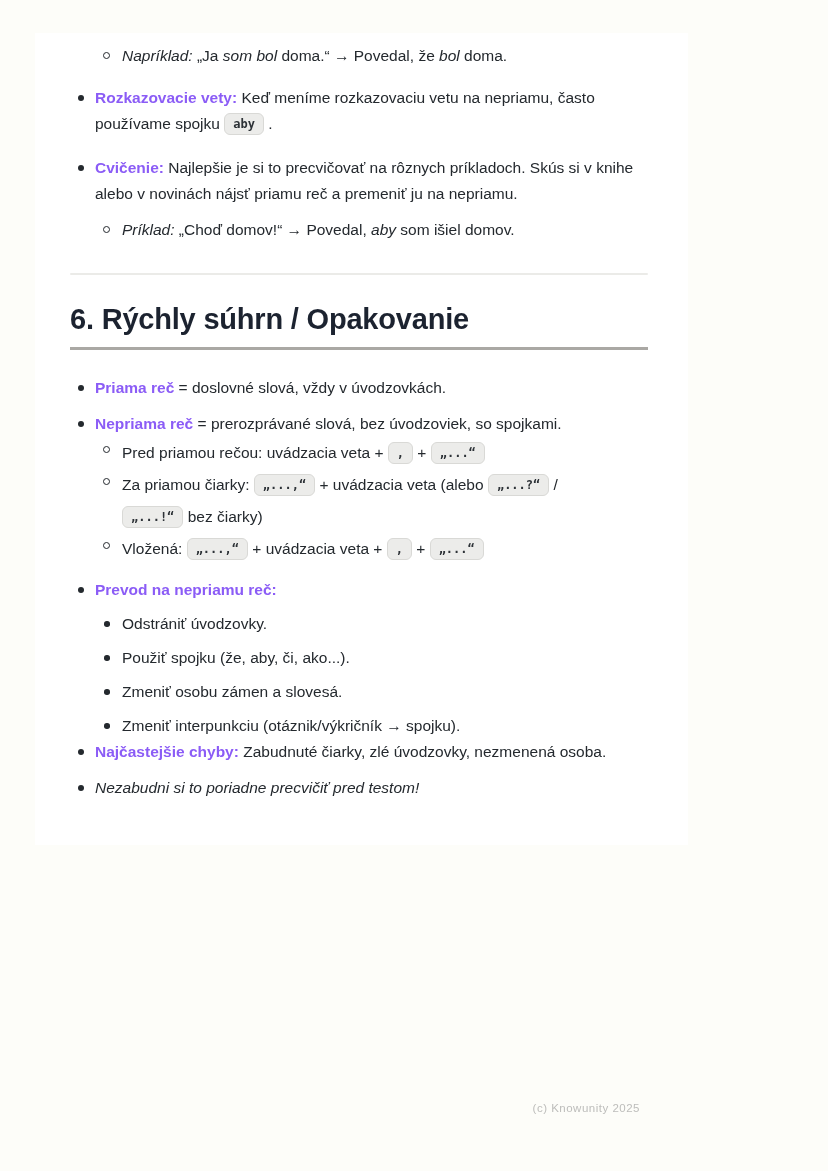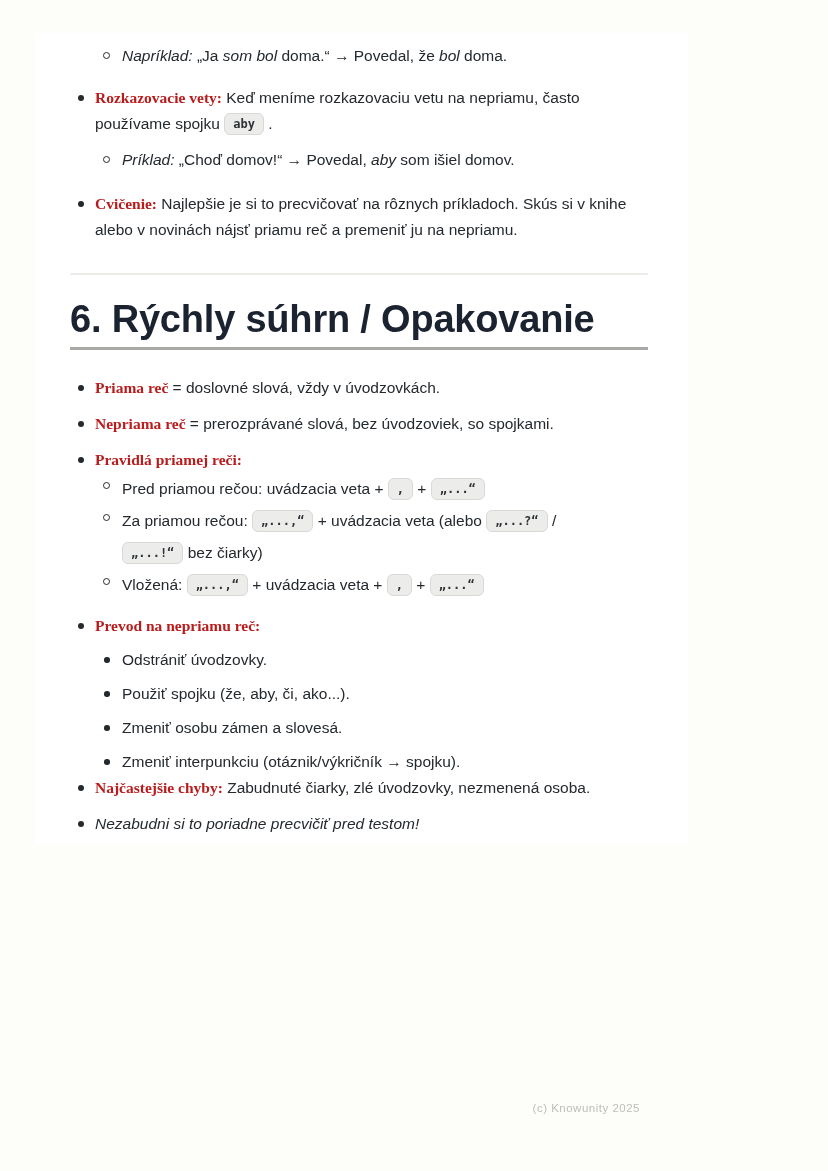--- a/index.html
+++ b/index.html
@@ -56,21 +56,21 @@
     content:""; position:absolute; left:34px; top:10px;
     width:5.5px; height:5.5px; border-radius:50%; background:#24292e;
   }
 
   .mt0 { margin-top:0; }
   .mt8 { margin-top:8px; } .mt10 { margin-top:10px; }
   .mt12 { margin-top:12px; } .mt14 { }
   .mt16 { margin-top:16px; } .mt18 { margin-top:18px; }
   .mt26 { margin-top:25px; }
 
-  .b { font-weight:700; color:#b91c1c;font-family:Liberation Serif, serif; }
+  .b { font-weight:700; color:#8b5cf6; }
   .i { font-style:italic; }
 
   .chip {
     display:inline-block;
     padding:0 8px;
     background:#ececea;
     border:1px solid #d9d9d6;
     border-radius:6px;
     font-family:"DejaVu Sans Mono", monospace;
     font-size:12px; font-weight:bold; line-height:20px;
@@ -79,21 +79,21 @@
     white-space:pre;
   }
   .chips-row { line-height:32px; }
 
   .hr-light {
     height:2px; background:#ebebe8;
     margin:30px 0 0 0; border-radius:1px;
   }
   h1.section-title {
     margin:27px 0 0 0;
-    font-size:38px; line-height:34px;
+    font-size:29px; line-height:34px;
     font-weight:700; letter-spacing:-0.2px;
     color:#1c2330;
   }
   .h1-rule {
     height:3px; background:#aaa8a4;
     margin-top:11px;
   }
 </style>
 </head>
 <body>
@@ -104,51 +104,48 @@
     <div class="content">
 
       <div class="row row-l2h mt0">
         <span class="i">Napríklad:</span><span> „Ja </span><span class="i">som bol</span><span> doma.“ → Povedal, že </span><span class="i">bol</span><span> doma.</span>
       </div>
 
       <div class="row row-l1 mt16">
         <span class="b">Rozkazovacie vety:</span><span> Keď meníme rozkazovaciu vetu na nepriamu, často používame spojku </span><span class="chip">aby</span><span> .</span>
       </div>
 
+      <div class="row row-l1 mt18">
+        <span class="b">Cvičenie:</span><span> Najlepšie je si to precvičovať na rôznych príkladoch. Skús si v knihe alebo v novinách nájsť priamu reč a premeniť ju na nepriamu.</span>
+      </div>
+
       <div class="row row-l2h mt10">
         <span class="i">Príklad:</span><span> „Choď domov!“ → Povedal, </span><span class="i">aby</span><span> som išiel domov.</span>
-      </div>
-
-      <div class="row row-l1 mt18">
-        <span class="b">Cvičenie:</span><span> Najlepšie je si to precvičovať na rôznych príkladoch. Skús si v knihe alebo v novinách nájsť priamu reč a premeniť ju na nepriamu.</span>
       </div>
 
       <div class="hr-light"></div>
 
       <h1 class="section-title">6. Rýchly súhrn / Opakovanie</h1>
       <div class="h1-rule"></div>
 
       <div class="row row-l1 mt26">
         <span class="b">Priama reč</span><span> = doslovné slová, vždy v úvodzovkách.</span>
       </div>
 
       <div class="row row-l1 mt10">
         <span class="b">Nepriama reč</span><span> = prerozprávané slová, bez úvodzoviek, so spojkami.</span>
       </div>
 
-      <div class="row row-l1 mt10">
-        <span class="b">Pravidlá priamej reči:</span>
-      </div>
 
       <div class="row row-l2h chips-row mt0">
         <span>Pred priamou rečou: uvádzacia veta + </span><span class="chip">,</span><span> + </span><span class="chip">„...“</span>
       </div>
 
       <div class="row row-l2h chips-row mt0">
-        <span>Za priamou rečou: </span><span class="chip">„...,“</span><span> + uvádzacia veta (alebo </span><span class="chip">„...?“</span><span> /</span><br><span class="chip">„...!“</span><span> bez čiarky)</span>
+        <span>Za priamou čiarky: </span><span class="chip">„...,“</span><span> + uvádzacia veta (alebo </span><span class="chip">„...?“</span><span> /</span><br><span class="chip">„...!“</span><span> bez čiarky)</span>
       </div>
 
       <div class="row row-l2h chips-row mt0">
         <span>Vložená: </span><span class="chip">„...,“</span><span> + uvádzacia veta + </span><span class="chip">,</span><span> + </span><span class="chip">„...“</span>
       </div>
 
       <div class="row row-l1 mt12">
         <span class="b">Prevod na nepriamu reč:</span>
       </div>
 

